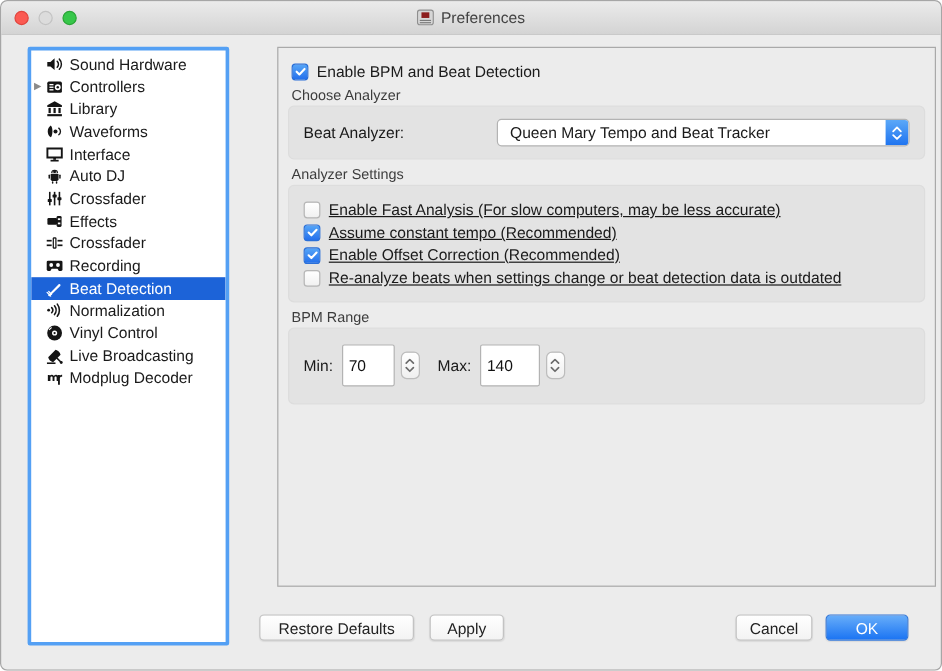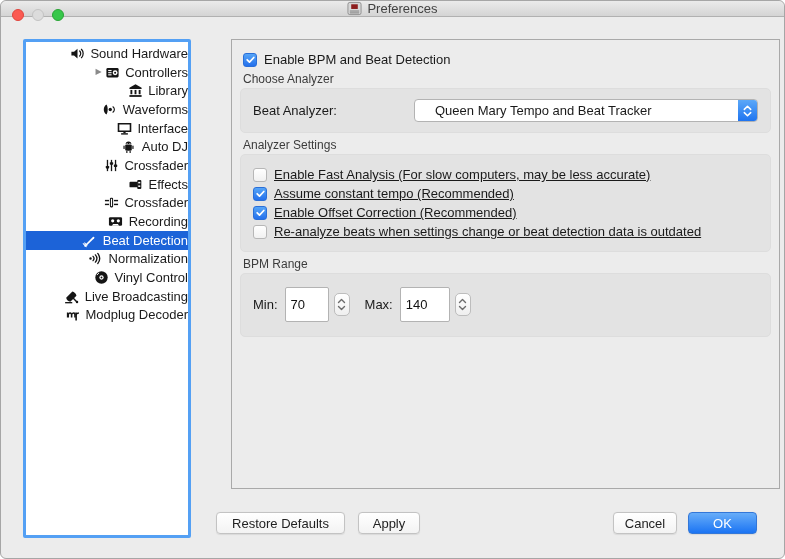--- a/index.html
+++ b/index.html
@@ -6,39 +6,39 @@
   * { box-sizing:border-box; }
   .window {
     position:relative; width:785px; height:559px;
     background:#ececec; border:1px solid #a6a6a6; border-radius:6px;
     overflow:hidden;
     font-family:"Liberation Sans", sans-serif; font-size:13px; color:#1a1a1a;
     -webkit-font-smoothing:antialiased;
   }
   
   .titlebar {
-    position:absolute; left:0; top:0; right:0; height:16px;
+    position:absolute; left:0; top:0; right:0; height:28px;
     background:linear-gradient(#ebebeb,#d4d4d4);
     border-bottom:1px solid #b1b1b1; border-radius:6px 6px 0 0;
     display:flex; align-items:center; justify-content:center;
   }
   .lights { position:absolute; left:11px; top:8px; display:flex; gap:8px; }
   .light { width:12px; height:12px; border-radius:50%; }
   .light.red   { background:#fb5a52; border:1px solid #e0453e; }
   .light.gray  { background:#dcdcdc; border:1px solid #c3c3c3; }
   .light.green { background:#37c74a; border:1px solid #2aa436; }
   .title { display:flex; align-items:center; gap:5px; color:#434343; }
   .title svg { display:block; }
   
   .sidebar {
     position:absolute; left:22px; top:38px; width:168px; height:499px;
     background:#fff; border:3px solid #54a0f4; border-radius:2px;
     padding-top:2px; overflow:hidden;
   }
-  .side-row { display:flex; align-items:center; height:18.7px; cursor:default;justify-content:flex-end; }
+  .side-row { display:flex; align-items:center; height:18.7px; cursor:default; }
   .side-row.selected { background:#1c63d8; color:#fff; }
   .disc { width:11px; flex:none; font-size:8px; color:#8a8a8a; text-align:center; line-height:1; }
   .sicon { width:16px; height:16px; flex:none; margin-right:5px;
            display:flex; align-items:center; justify-content:center; color:#151515; }
   .side-row.selected .sicon { color:#fff; }
   .sicon svg { display:block; }
   .slabel { white-space:nowrap; }
   
   .panel {
     position:absolute; left:230px; top:38px; width:549px; height:450px;
@@ -54,21 +54,21 @@
   .cb svg { display:block; }
   .group { margin:2px 8px 0 8px; }
   .group-label { font-size:12px; color:#3c3c3c; margin:5px 0 2px 3px; }
   .group-box { background:#e3e3e3; border:1px solid #dddddd; border-radius:5px; padding:10px 12px; }
   .field-row { display:flex; align-items:center; }
   .field-label { width:161px; flex:none; }
   .select {
     flex:1; height:23px; display:flex; align-items:center;
     background:#fff; border:1px solid #b3b3b3; border-radius:4px; overflow:hidden;
   }
-  .select-text { flex:1; padding:0 20px; white-space:nowrap; overflow:hidden; }
+  .select-text { flex:1; padding:0 10px; white-space:nowrap; overflow:hidden; }
   .select-cap {
     width:19px; align-self:stretch; flex:none;
     background:linear-gradient(#5ba8f8,#1f74f0);
     display:flex; align-items:center; justify-content:center;
   }
   .opts { display:flex; flex-direction:column; }
   .opt-row { display:flex; align-items:center; gap:7px; height:19px;text-decoration:underline; }
   .bpm-row { display:flex; align-items:center; padding:3px 0 4px 0; }
   .spin {
     width:44px; height:35px; background:#fff; border:1px solid #b3b3b3; border-radius:2px;

